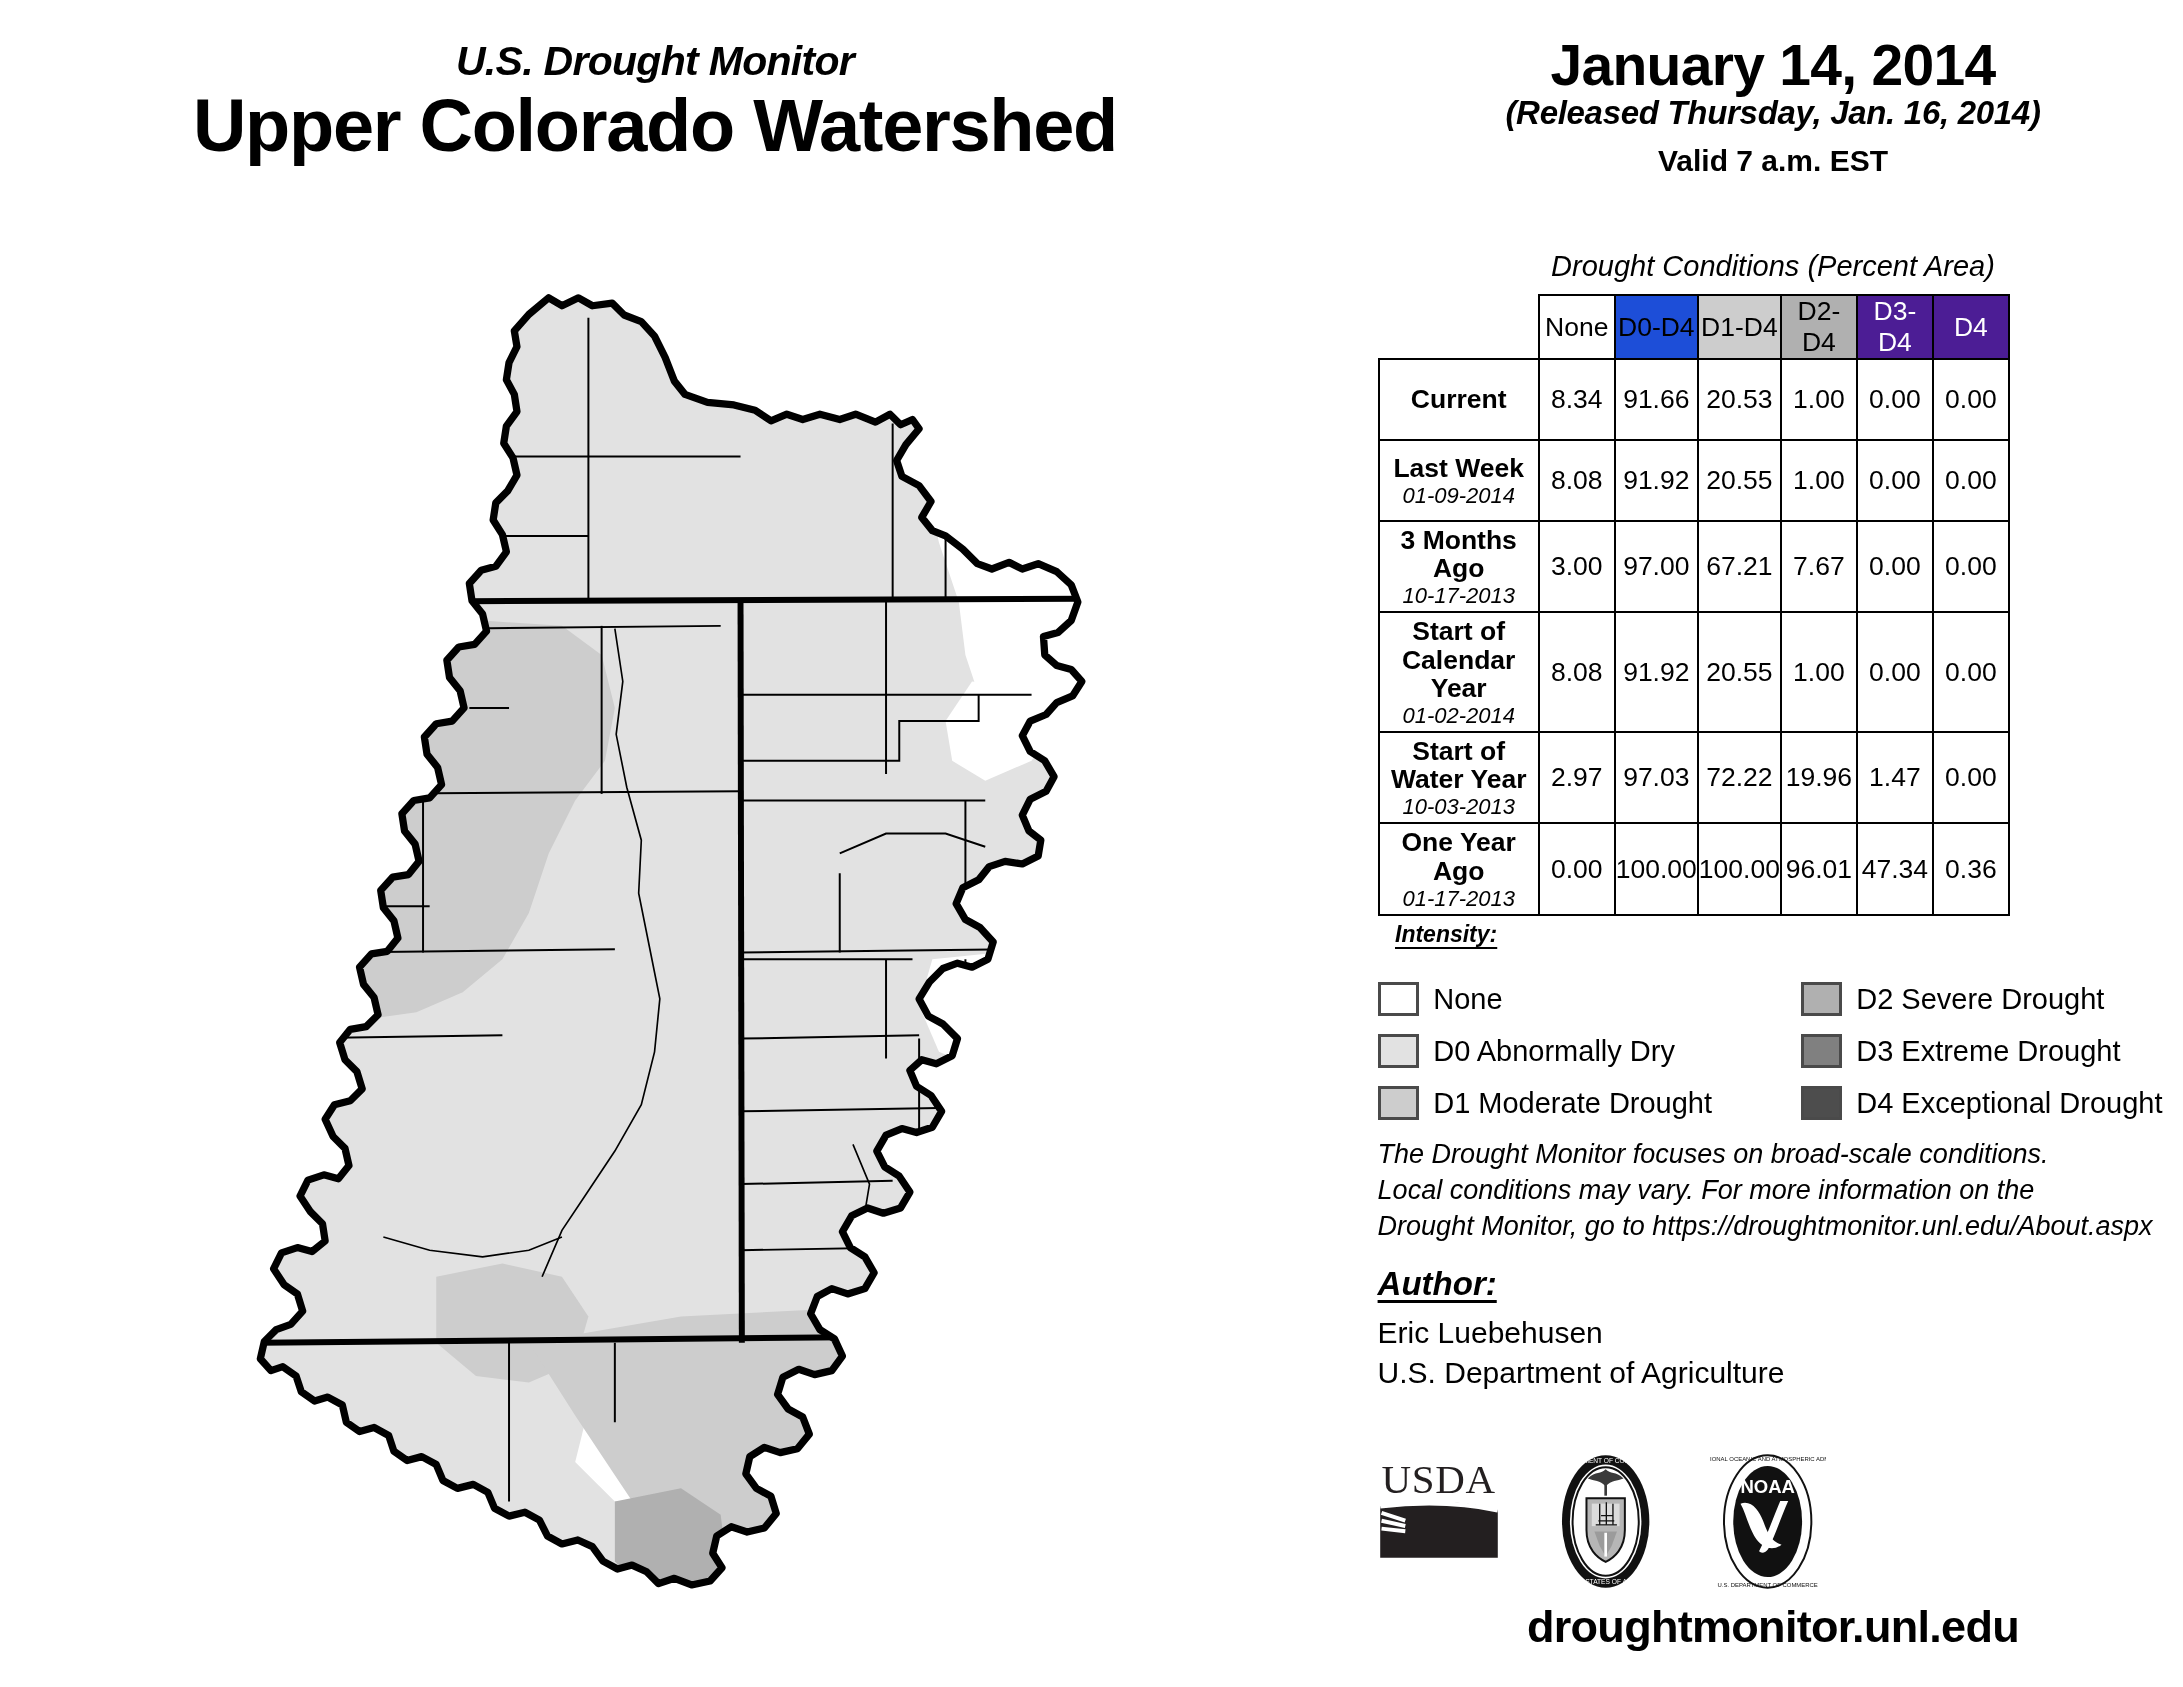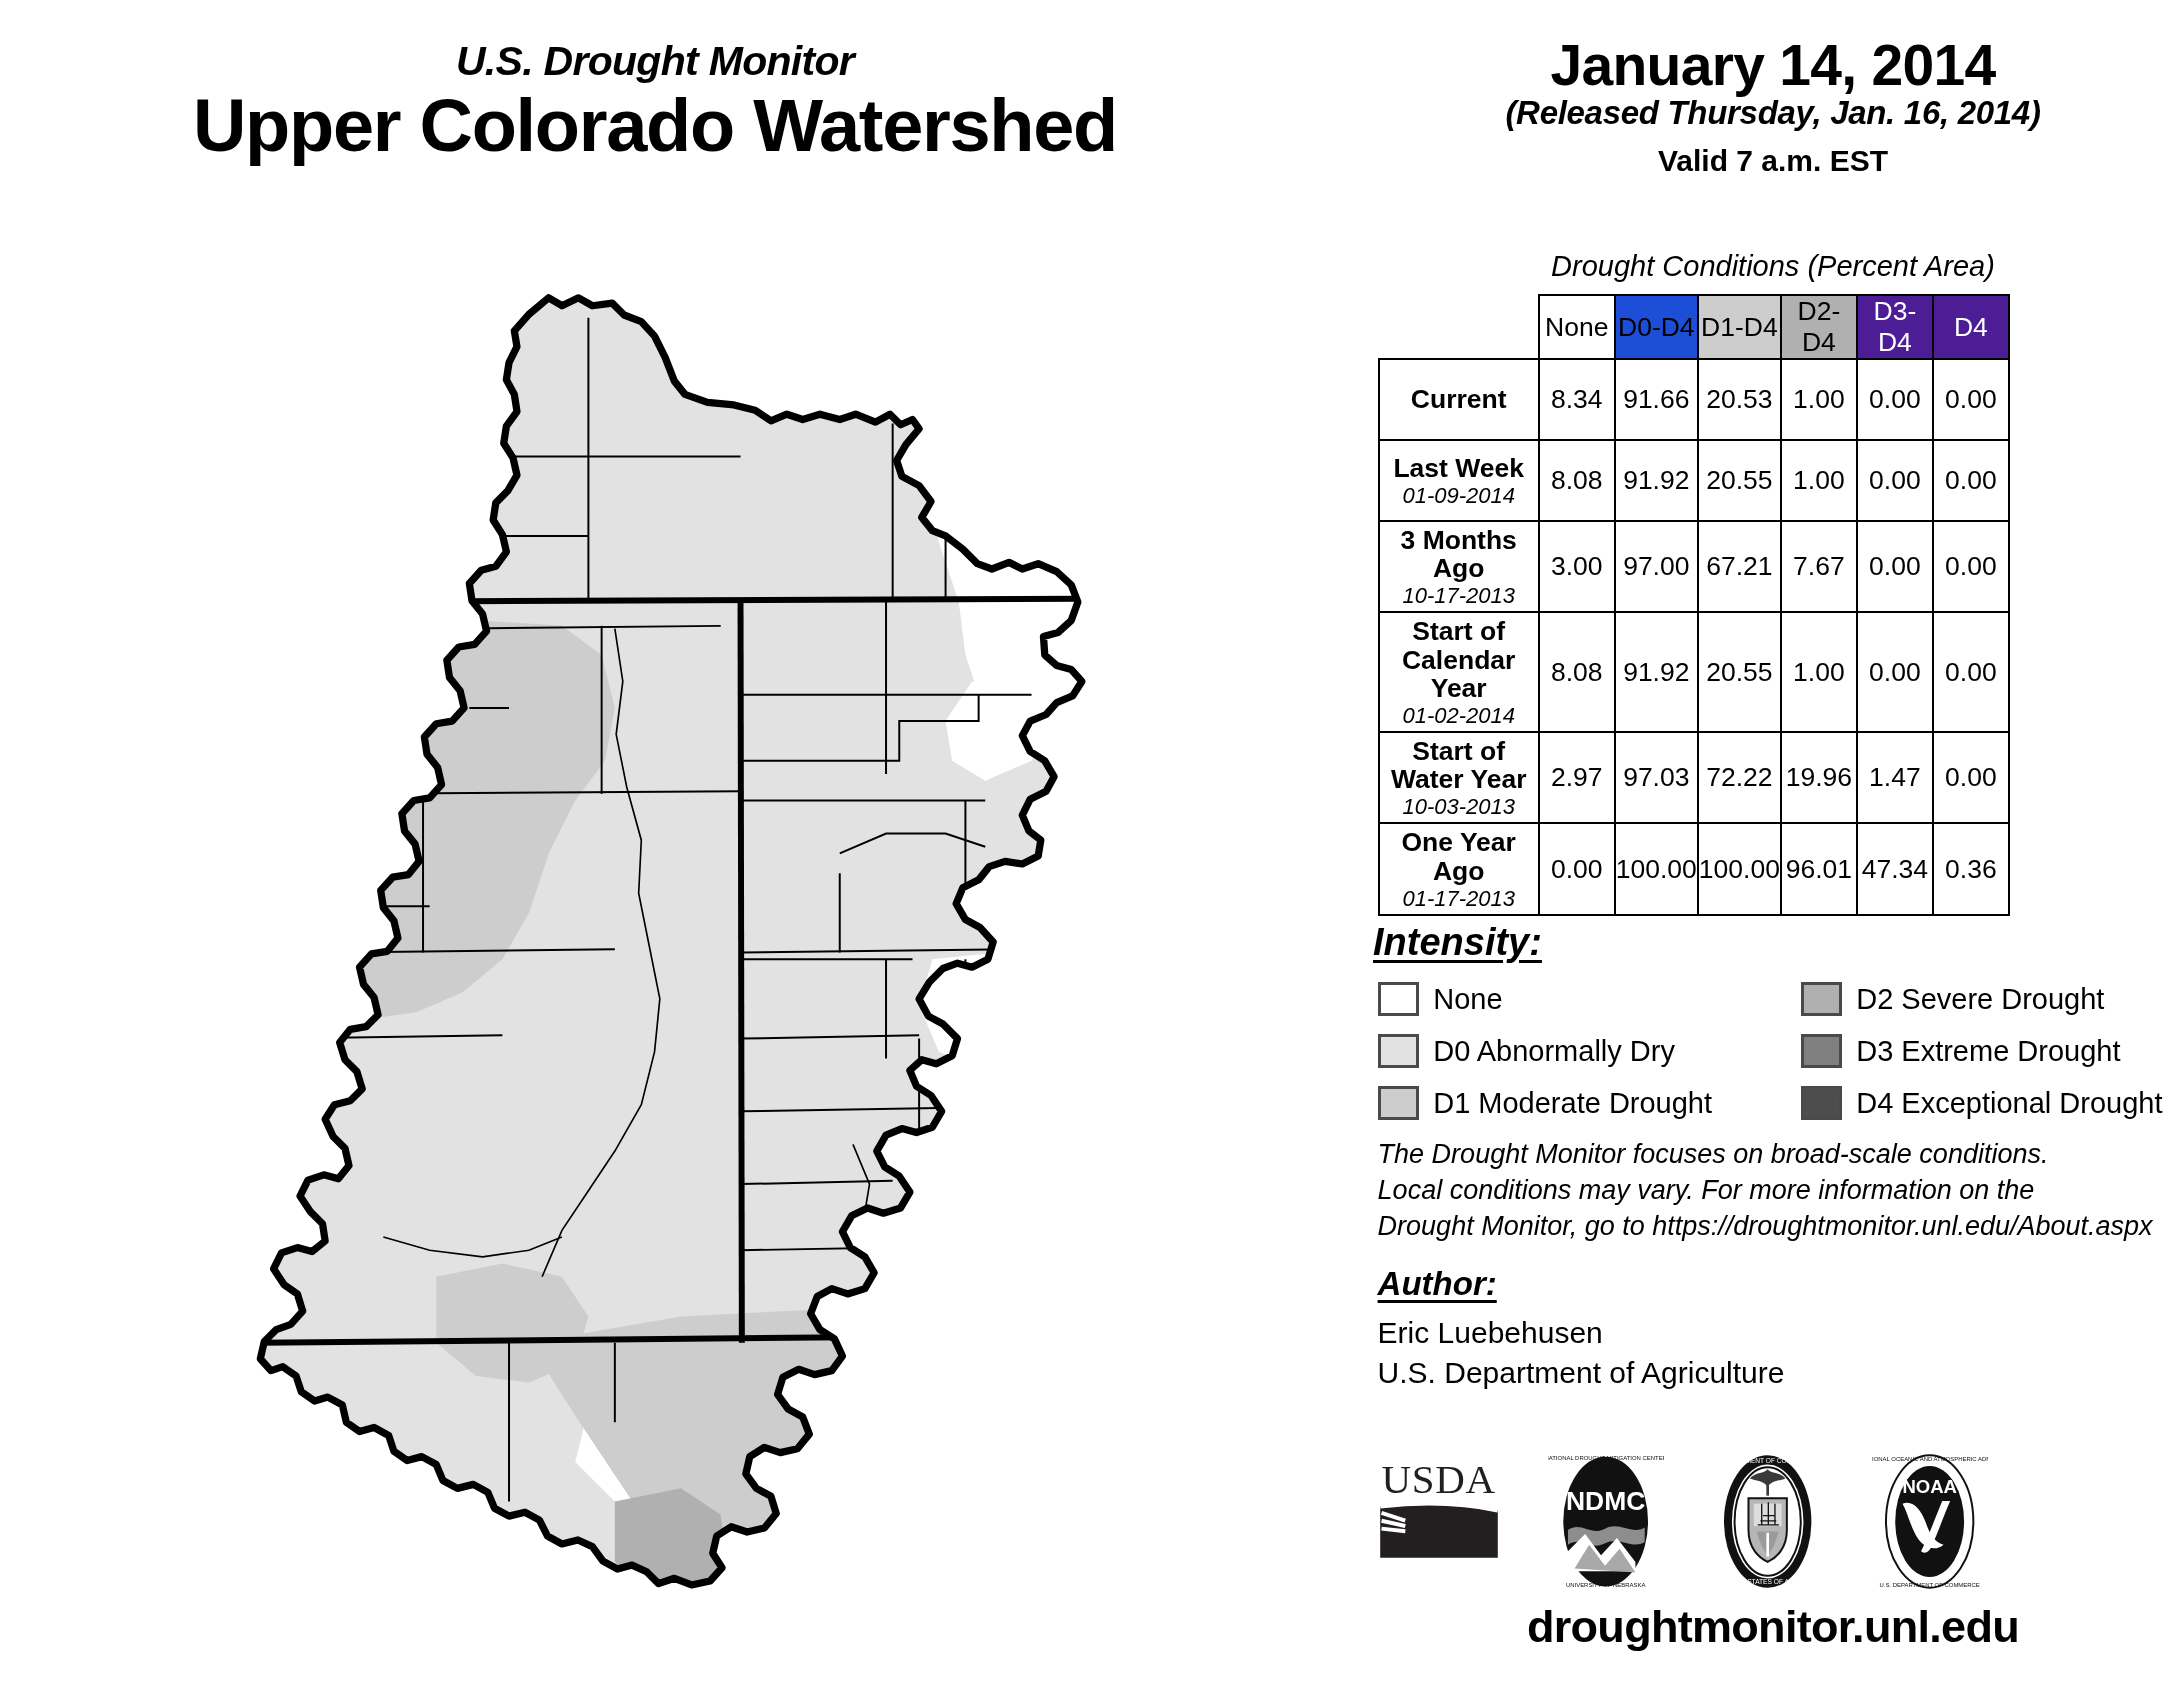--- a/index.html
+++ b/index.html
@@ -40,21 +40,21 @@
   #dm-table .rowhdr{width:153px;padding:4px 2.6px;line-height:1.06;}
   #dm-table .rowhdr .rh-name{font-weight:bold;font-size:26.5px;display:block;}
   #dm-table .rowhdr .rh-date{font-style:italic;font-size:22px;display:block;
             margin-top:2px;}
   #dm-table td.val{width:74px;}
   #dm-table tbody tr{height:58px;}
   #dm-table tbody tr.tall{height:81px;}
   #dm-table tbody tr.xtall{height:86px;}
 
   
-  #intensity-head{position:absolute;left:10px;top:921px;font-size:38px;
+  #intensity-head{position:absolute;left:32px;top:921px;font-size:23px;
                   font-style:italic;font-weight:bold;text-decoration:underline;
                   text-underline-offset:5.3px;}
   #legend-grid{position:absolute;left:14.6px;top:973px;width:794px;
                display:grid;grid-template-columns:423px 370px;
                grid-auto-rows:52px;align-items:center;}
   .leg-item{display:flex;align-items:center;gap:14.6px;}
   .leg-sw{width:41px;height:34px;border:3.3px solid #4a4a4a;box-sizing:border-box;}
   .leg-lbl{font-size:29px;white-space:nowrap;}
 
   #disclaimer{position:absolute;left:14.6px;top:1137px;font-size:27px;
@@ -422,34 +422,20 @@
 
     <div class="logo">
       <svg width="126" height="109" viewBox="0 0 190 165" xmlns="http://www.w3.org/2000/svg">
         <text x="8" y="62" font-family="'Liberation Serif', serif" font-size="62" fill="#231f20" letter-spacing="1">USDA</text>
         <path d="M6,82 C60,74 120,72 184,86 L184,160 L6,160 Z" fill="#231f20"></path>
         <path d="M6,82 C58,76 118,74 184,88" fill="none" stroke="#ffffff" stroke-width="7"></path>
         <path d="M8,92 L44,104 M8,104 L44,112 M8,116 L44,120" stroke="#ffffff" stroke-width="6"></path>
       </svg>
     </div>
 
-    <div class="logo">
-      <svg width="116" height="139" viewBox="0 0 175 210" xmlns="http://www.w3.org/2000/svg">
-        <ellipse cx="87" cy="105" rx="64" ry="98" fill="#111111"></ellipse>
-        <text x="87" y="88" text-anchor="middle" font-family="'Liberation Sans', sans-serif" font-size="40" font-weight="bold" fill="#ffffff">NDMC</text>
-        <path d="M30,118 C50,104 64,128 86,116 C108,104 126,126 146,114
-                 L146,136 C126,148 108,126 86,138 C64,150 50,126 30,140 Z" fill="#8d8d8d"></path>
-        <path d="M30,150 L56,124 L80,156 L104,130 L132,166 L132,180 L30,180 Z" fill="#ffffff"></path>
-        <path d="M40,176 L62,140 L86,172 L108,146 L132,182 Z" fill="#a8a8a8"></path>
-        <g fill="#111111" font-family="'Liberation Sans', sans-serif" font-size="9">
-          <text x="87" y="12" text-anchor="middle">NATIONAL DROUGHT MITIGATION CENTER</text>
-          <text x="87" y="204" text-anchor="middle">UNIVERSITY OF NEBRASKA</text>
-        </g>
-      </svg>
-    </div>
 
     <div class="logo">
       <svg width="116" height="139" viewBox="0 0 175 210" xmlns="http://www.w3.org/2000/svg">
         <ellipse cx="87" cy="105" rx="66" ry="100" fill="#111111"></ellipse>
         <ellipse cx="87" cy="105" rx="54" ry="86" fill="#ffffff"></ellipse>
         <ellipse cx="87" cy="105" rx="50" ry="82" fill="none" stroke="#111111" stroke-width="3"></ellipse>
 
         <path d="M60,40 C72,28 80,34 87,26 C94,34 102,28 114,40 C104,44 96,42 87,52
                  C78,42 70,44 60,40 Z" fill="#3a3a3a"></path>
         <path d="M87,50 L87,66" stroke="#3a3a3a" stroke-width="4"></path>

